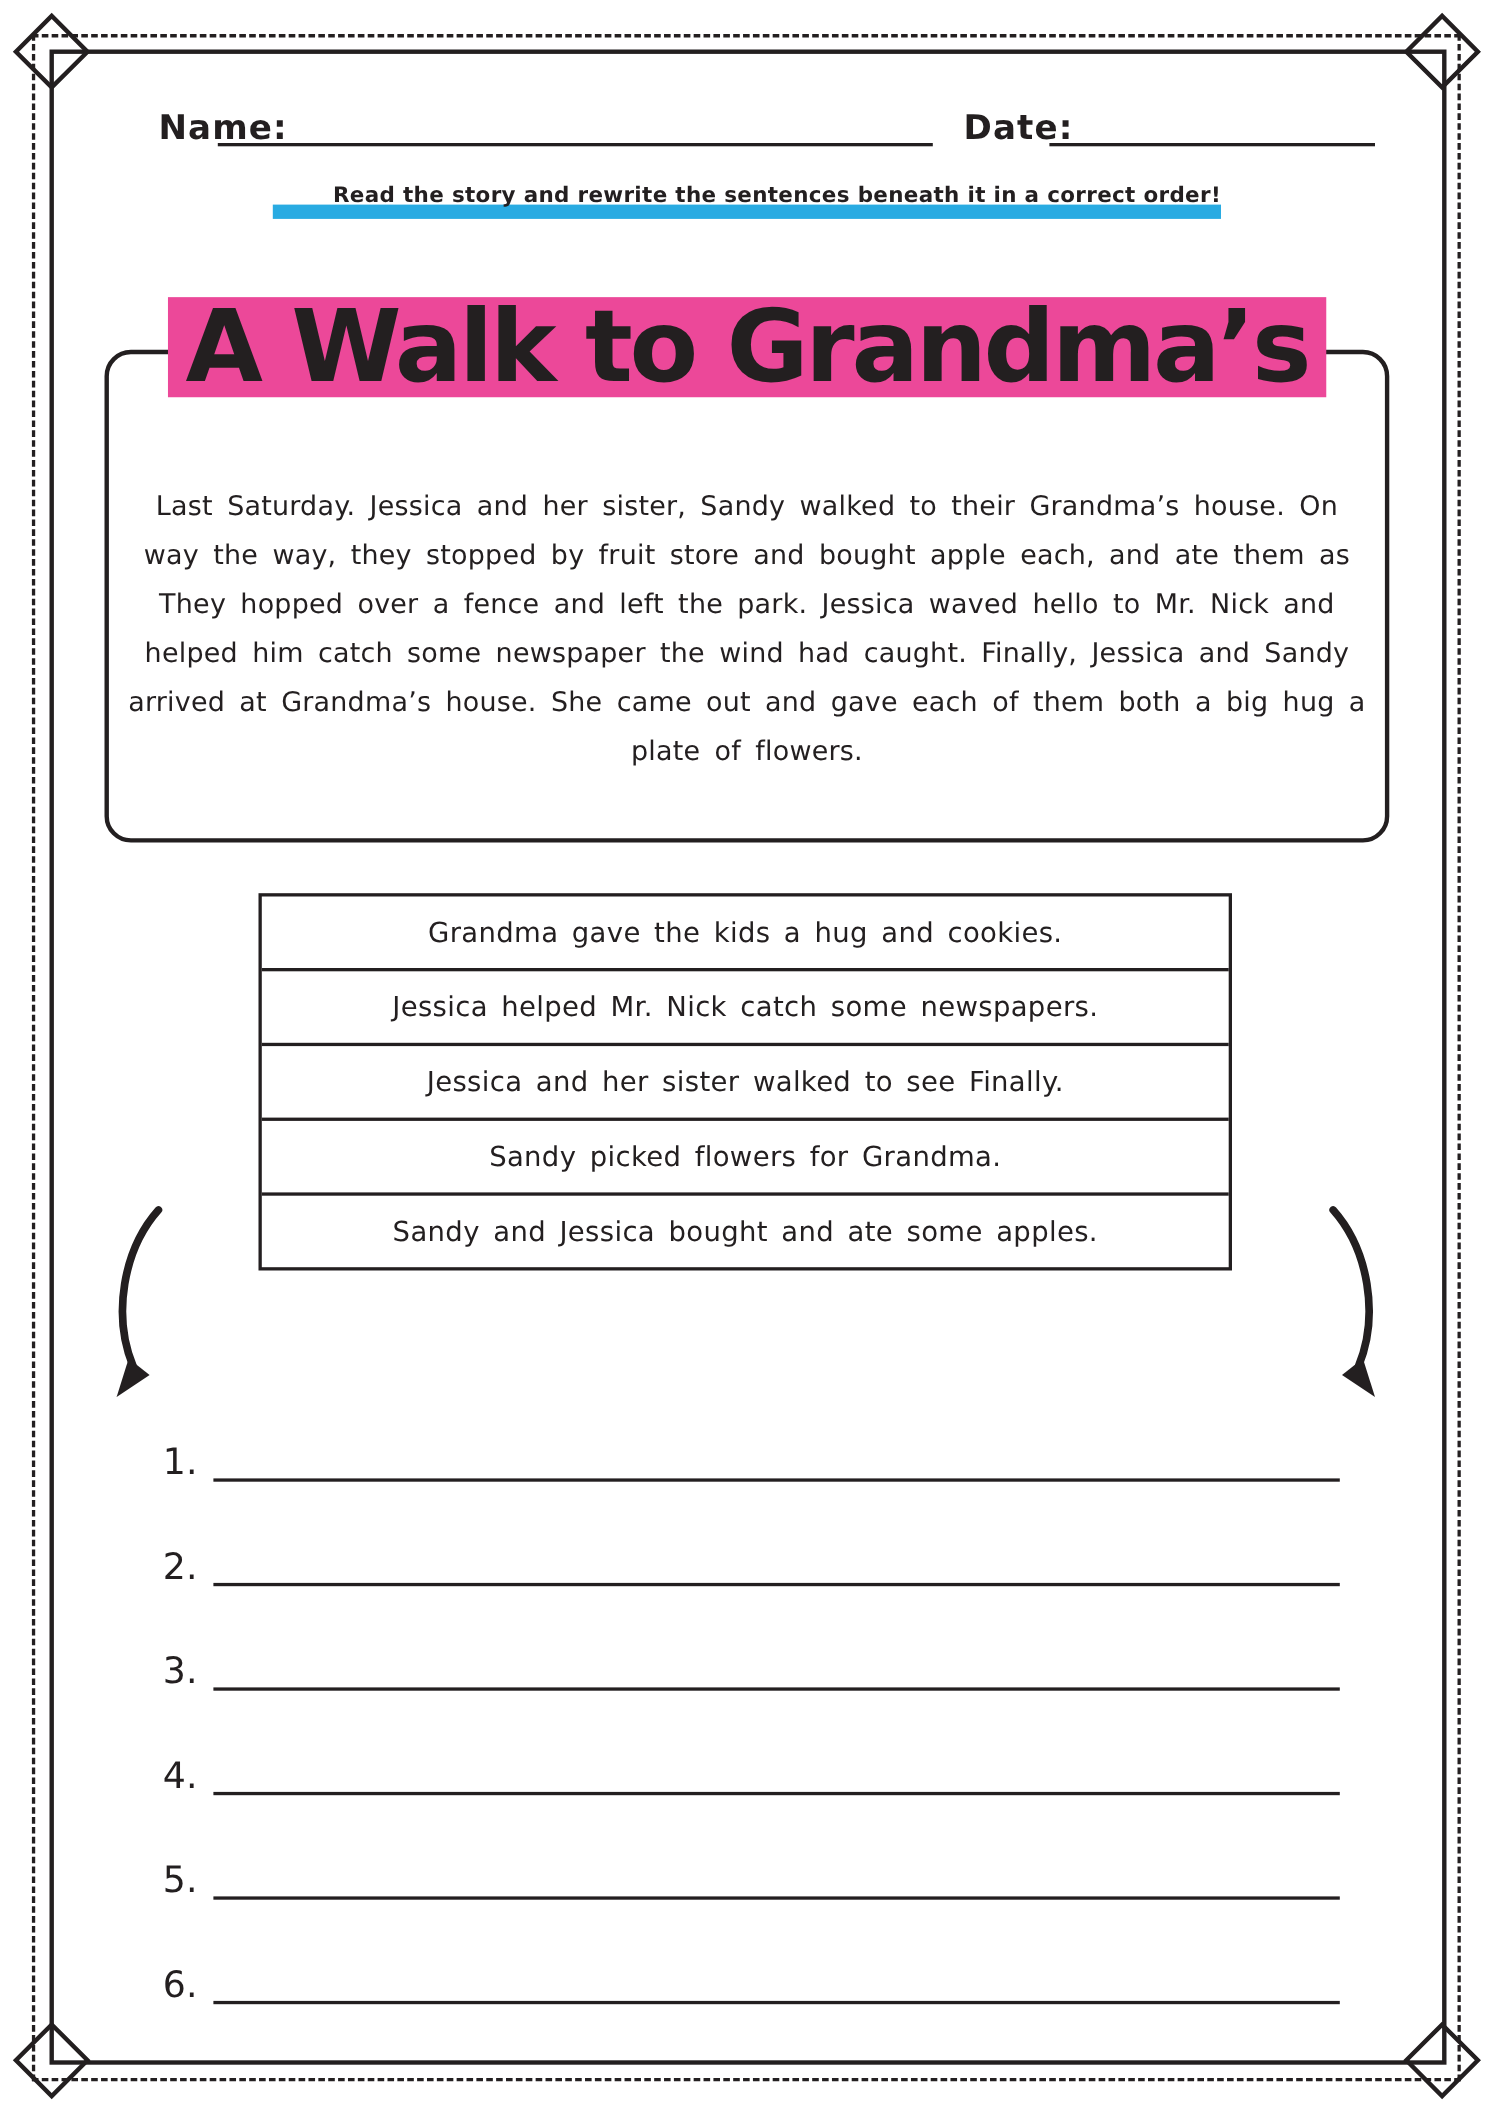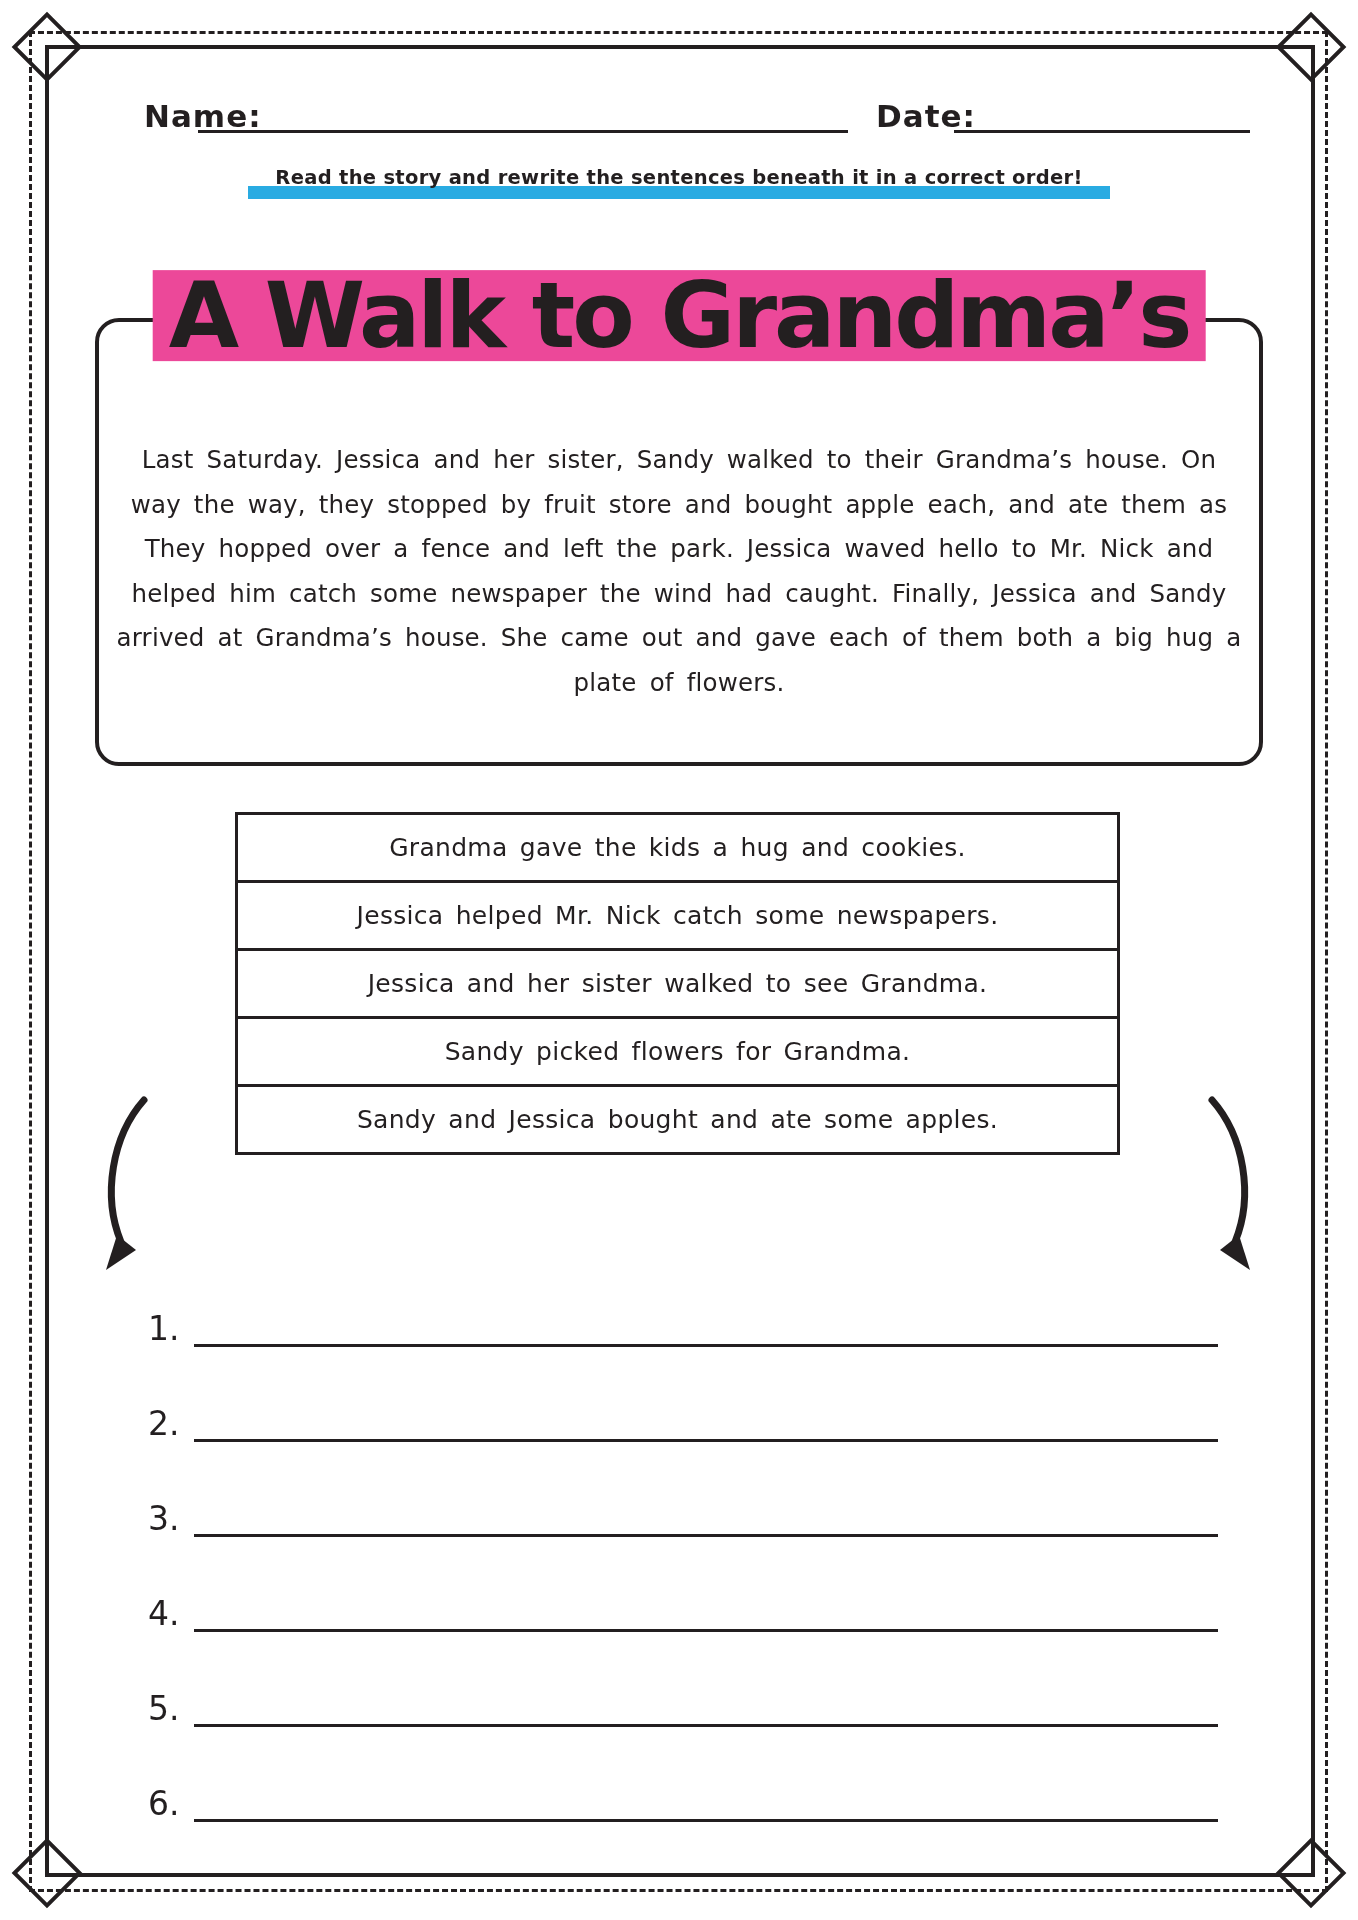--- a/index.html
+++ b/index.html
@@ -33,21 +33,21 @@
   .d-bl{left:22px;top:1848px;} .d-br{left:1286px;top:1848px;}
 
   
   .field-label{font-size:31px;font-weight:700;letter-spacing:1px;}
   .name-label{left:108px;top:98px;margin-left:36px;}
   .name-line{left:198px;top:96px;width:650px;height:34px;border-bottom:3px solid #231f20;}
   .date-label{left:876px;top:98px;}
   .date-line{left:954px;top:96px;width:296px;height:34px;border-bottom:3px solid #231f20;}
 
   
-  .banner{left:248px;top:166px;width:862px;height:38px;text-align:center;}
+  .banner{left:248px;top:166px;width:862px;height:38px;text-align:right;}
   .banner-bar{position:absolute;left:0;top:20px;width:100%;height:13px;}
   .banner-text{position:relative;z-index:1;font-size:19.5px;font-weight:700;letter-spacing:.3px;}
 
   
   .story-card{
     left:95px;top:318px;width:1160px;height:440px;
     border:4px solid #231f20;border-radius:24px;
   }
   .story-title{
     position:absolute;left:50%;top:0;
@@ -122,21 +122,21 @@
       <div class="story-line">They hopped over a fence and left the park. Jessica waved hello to Mr. Nick and</div>
       <div class="story-line">helped him catch some newspaper the wind had caught. Finally, Jessica and Sandy</div>
       <div class="story-line">arrived at Grandma’s house. She came out and gave each of them both a big hug a</div>
       <div class="story-line">plate of flowers.</div>
     </div>
   </div>
 
   <div class="abs sentence-table">
     <div class="sentence-row">Grandma gave the kids a hug and cookies.</div>
     <div class="sentence-row">Jessica helped Mr. Nick catch some newspapers.</div>
-    <div class="sentence-row">Jessica and her sister walked to see Grandma.</div>
+    <div class="sentence-row">Jessica and her sister walked to see Finally.</div>
     <div class="sentence-row">Sandy picked flowers for Grandma.</div>
     <div class="sentence-row">Sandy and Jessica bought and ate some apples.</div>
   </div>
 
   <svg class="abs arrow arrow-left" viewBox="0 0 64 185" xmlns="http://www.w3.org/2000/svg">
     <path d="M54 8 C 22 44, 12 104, 31 150" fill="none" stroke="#231f20" stroke-width="7" stroke-linecap="round"></path>
     <polygon points="16,178 46,158 27,143" fill="#231f20"></polygon>
   </svg>
   <svg class="abs arrow arrow-right" viewBox="0 0 64 185" xmlns="http://www.w3.org/2000/svg">
     <path d="M54 8 C 22 44, 12 104, 31 150" fill="none" stroke="#231f20" stroke-width="7" stroke-linecap="round"></path>

